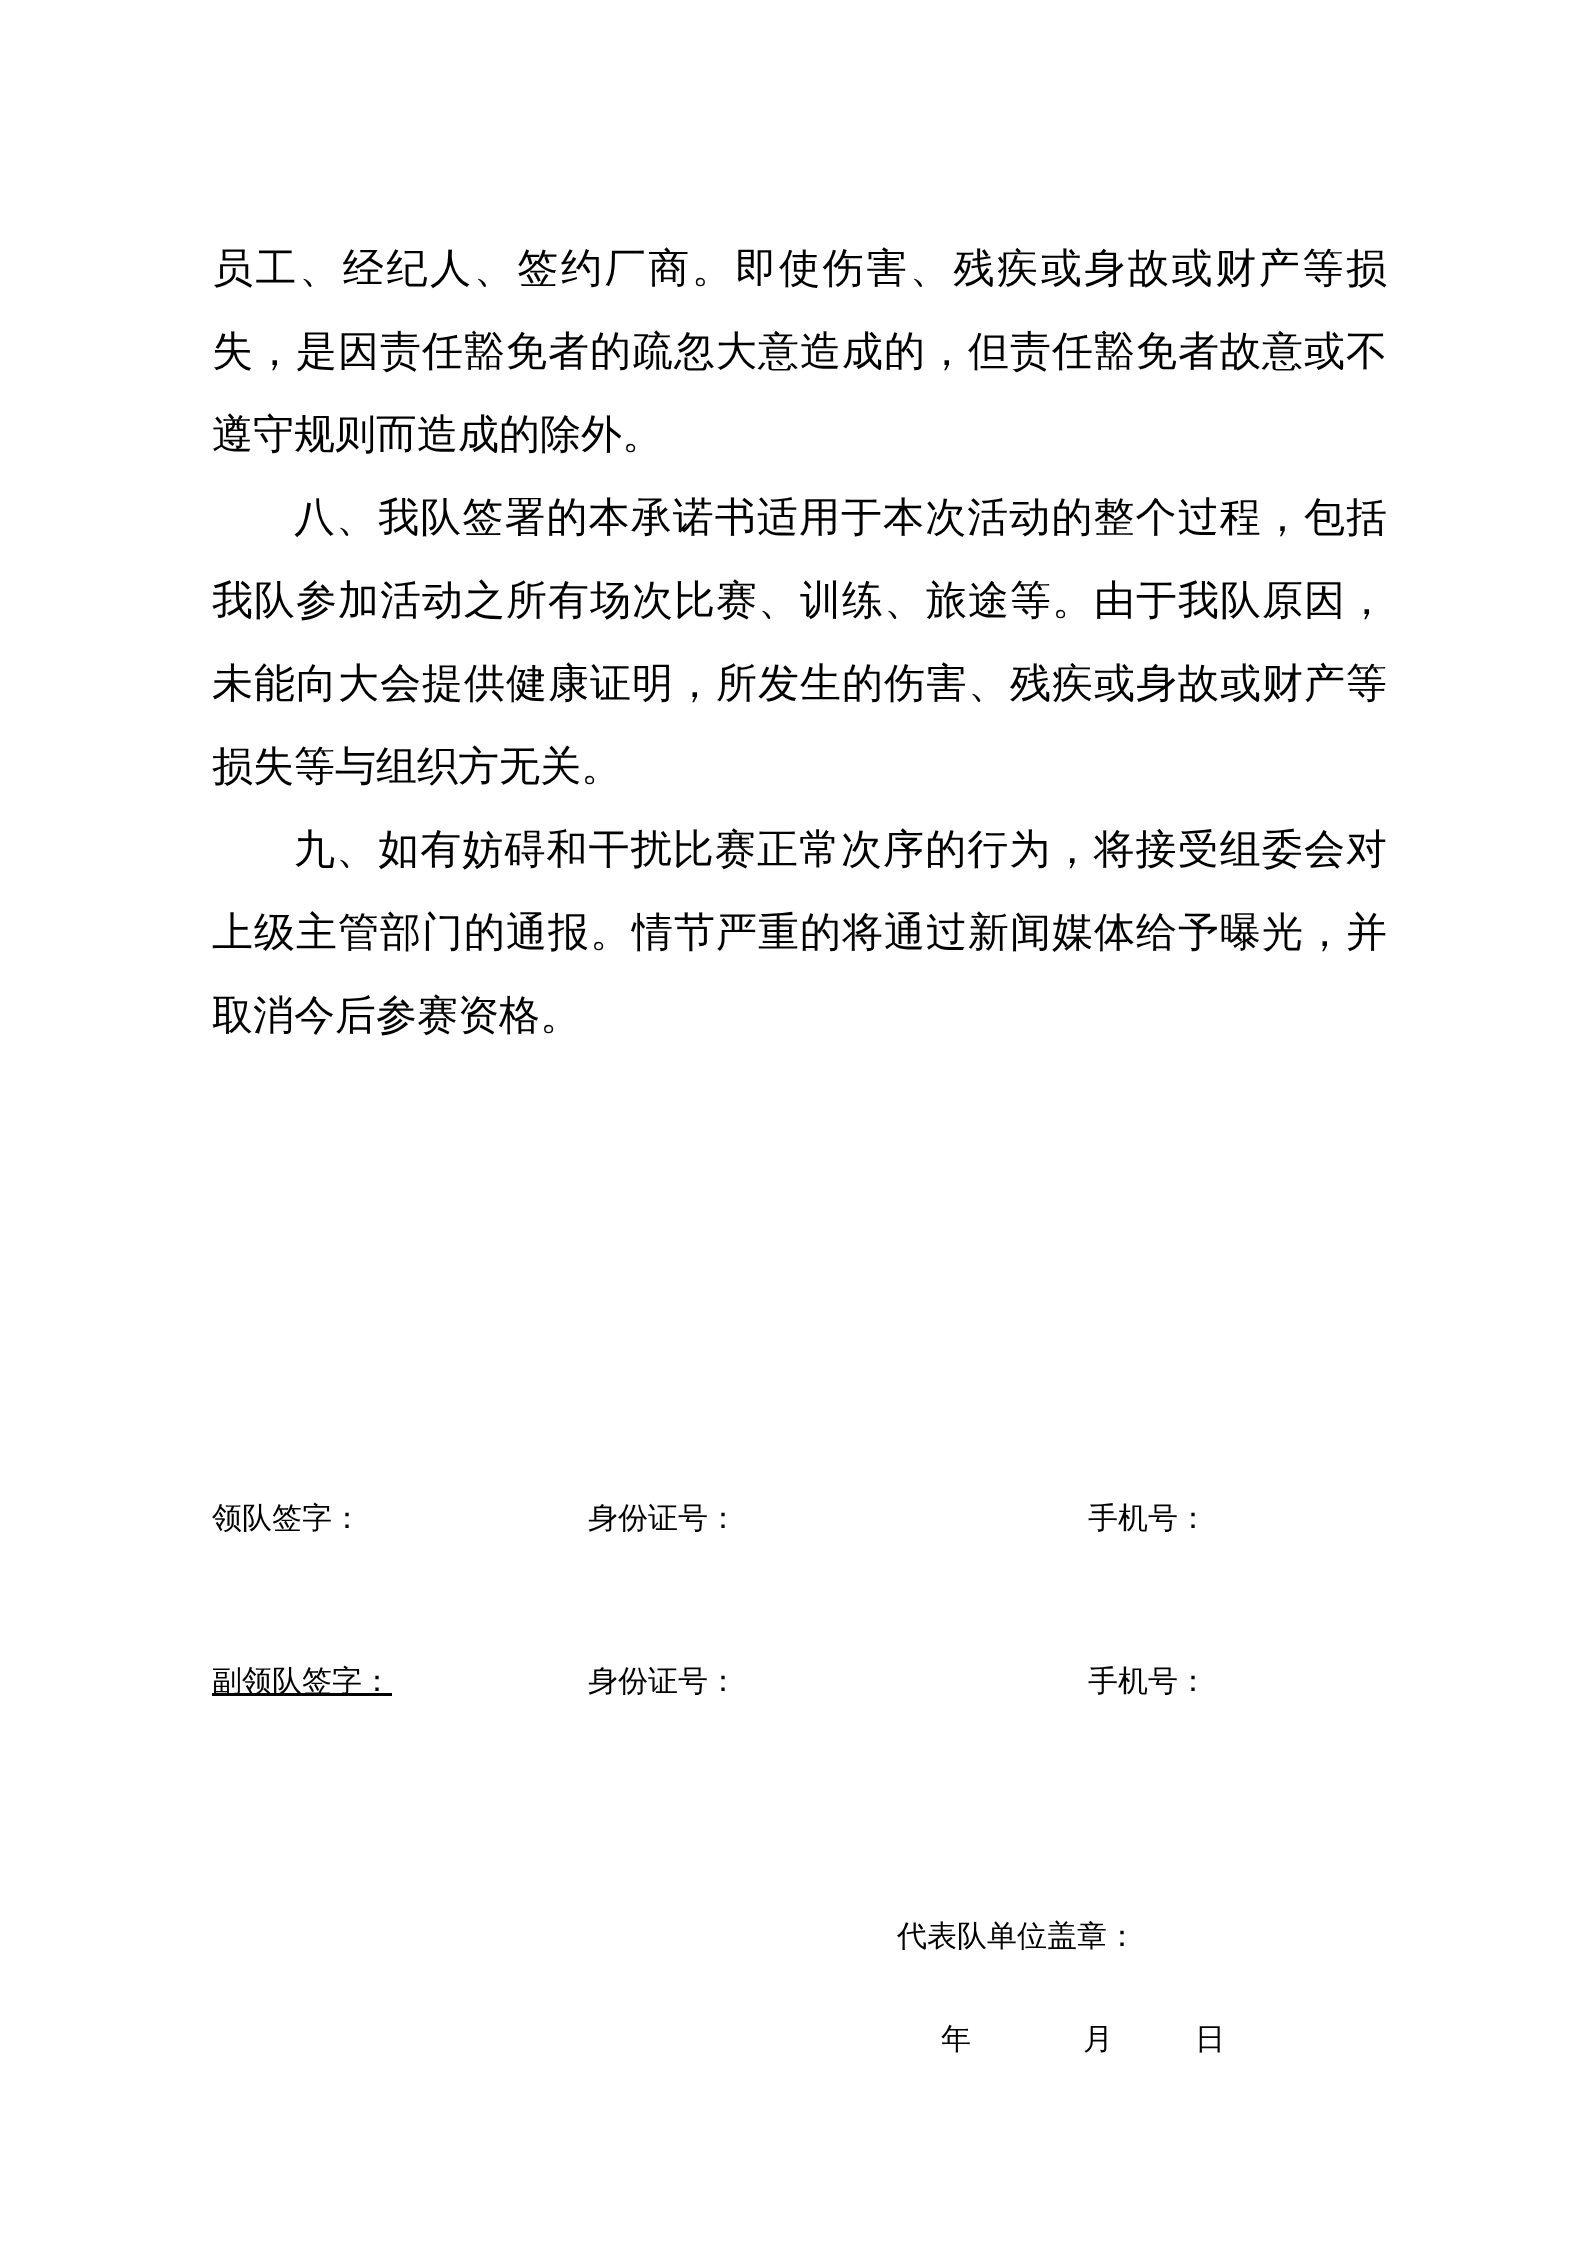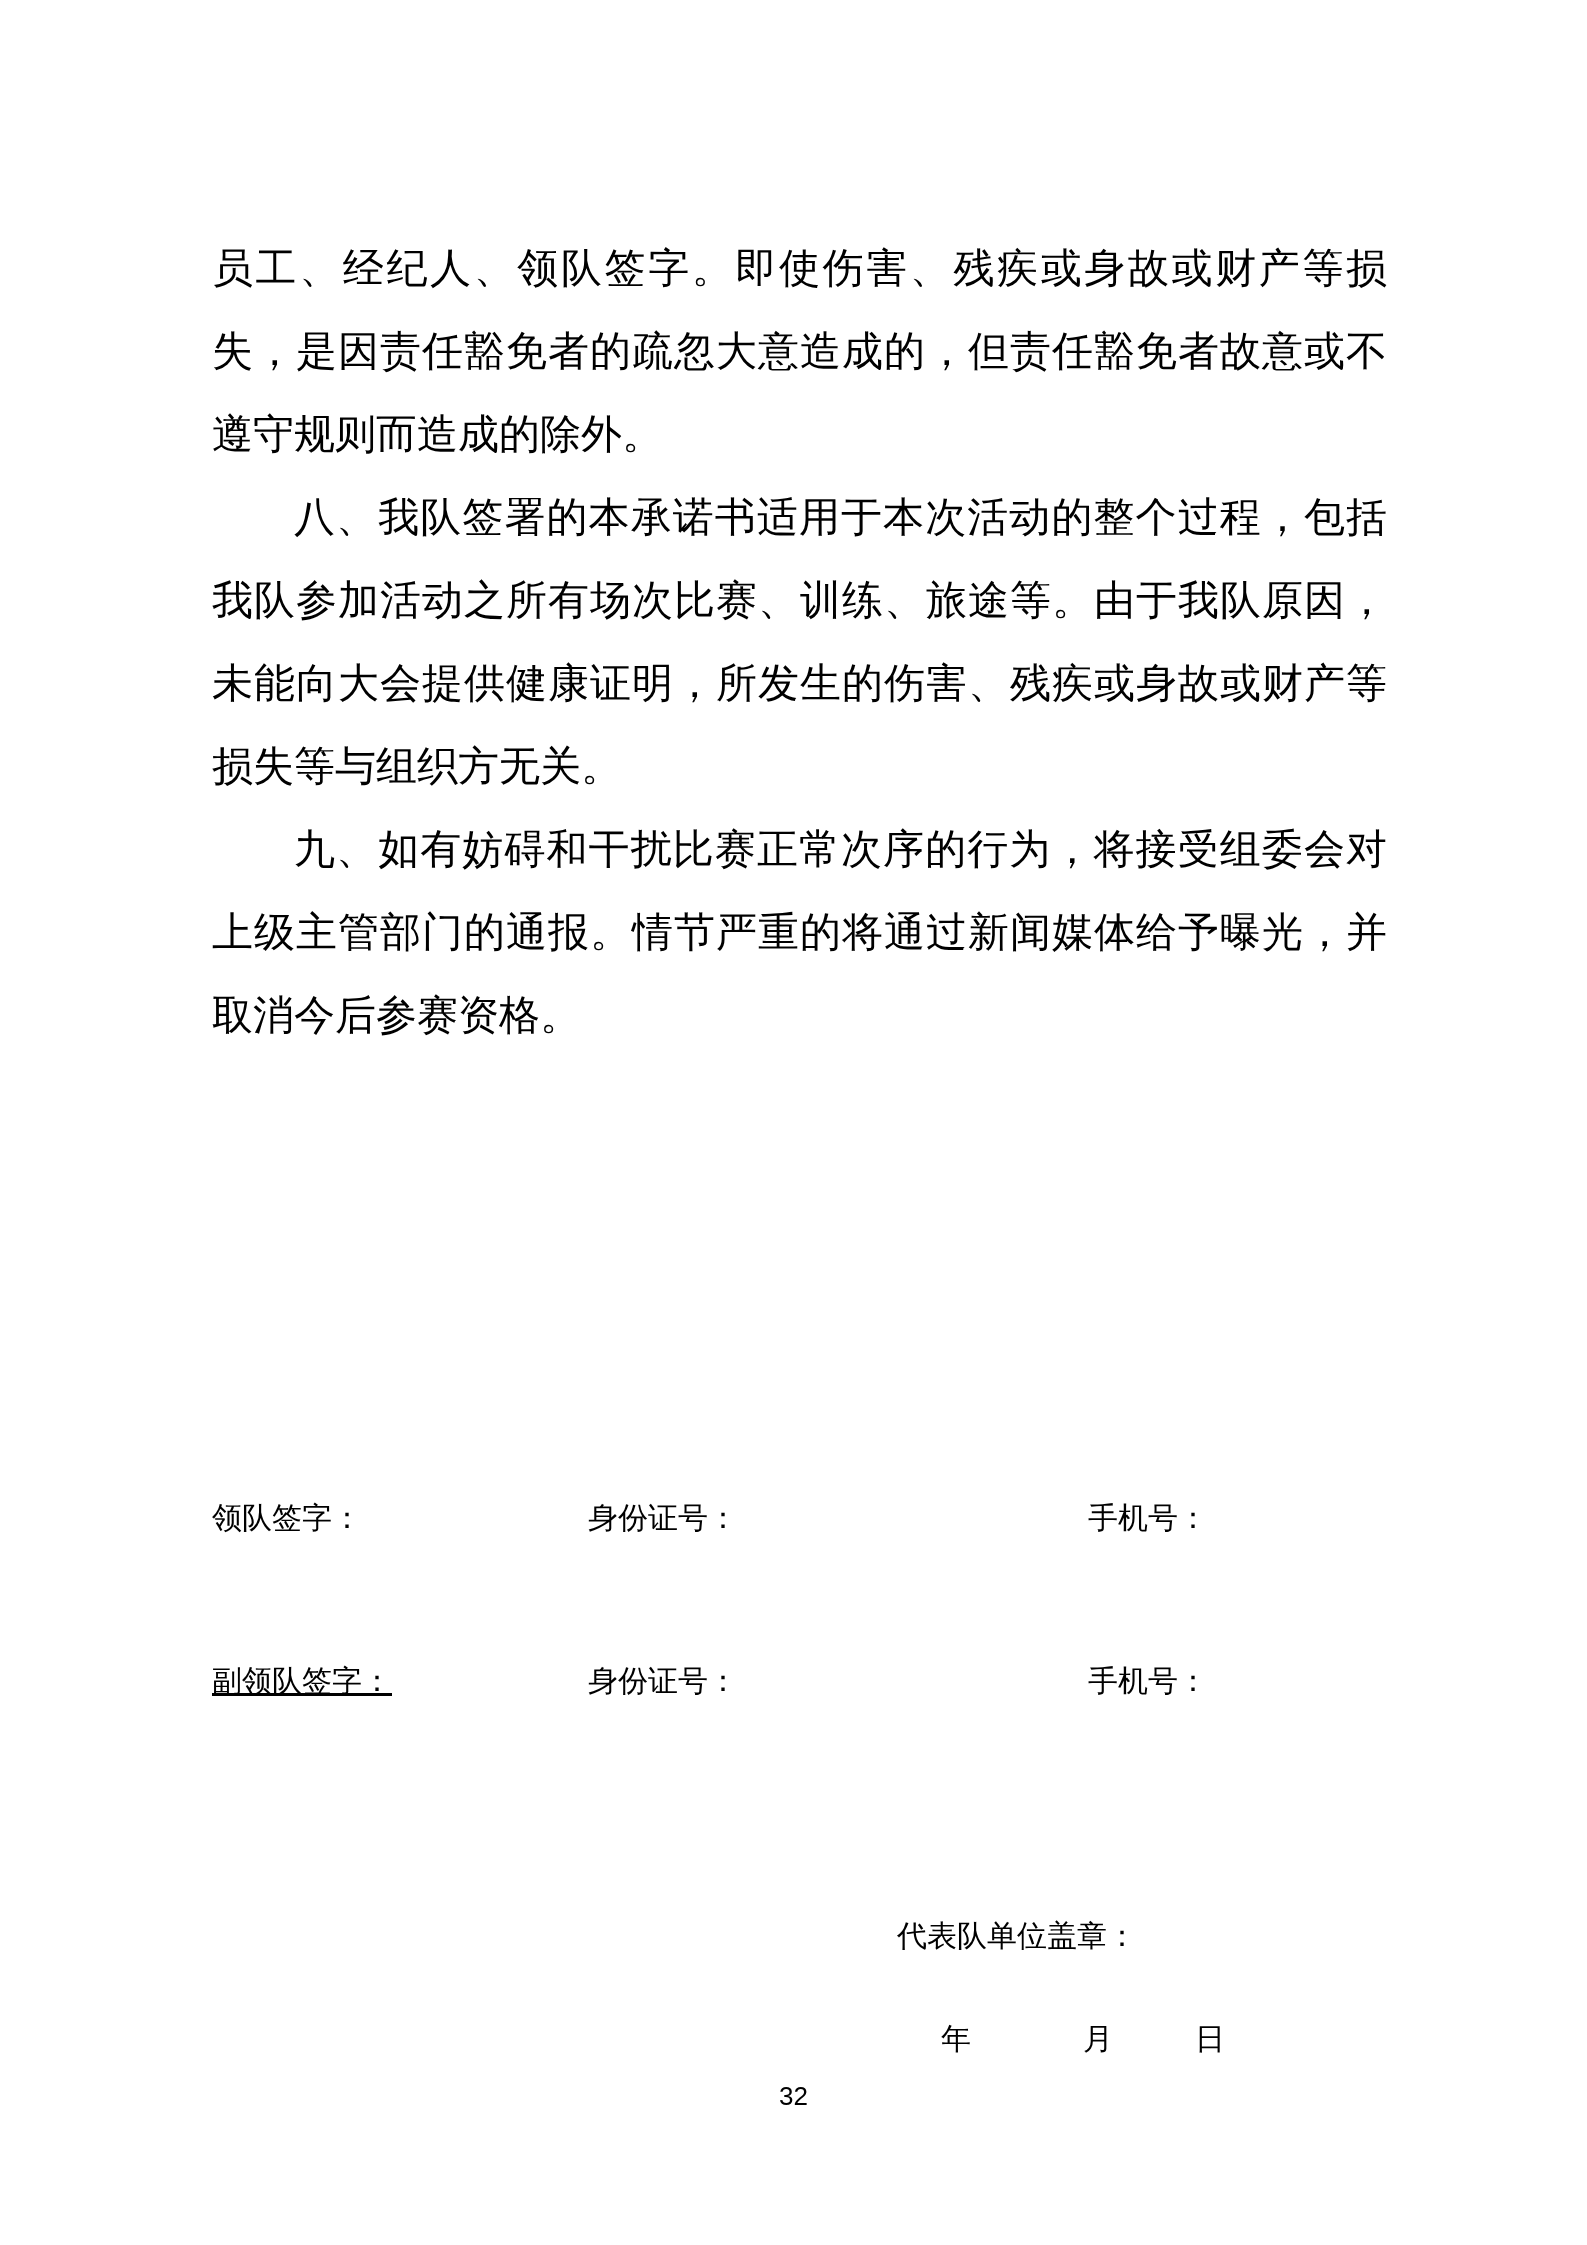--- a/index.html
+++ b/index.html
@@ -49,34 +49,33 @@
     line-height: 32px;
     font-family: "Liberation Sans", "DejaVu Sans", sans-serif;
   }
 </style>
 </head>
 <body>
 
 <div class="page">
 
   <div class="content">
-    <p class="para">员工、经纪人、领队签字。即使伤害、残疾或身故或财产等损失，是因责任豁免者的疏忽大意造成的，但责任豁免者故意或不遵守规则而造成的除外。</p>
+    <p class="para">员工、经纪人、签约厂商。即使伤害、残疾或身故或财产等损失，是因责任豁免者的疏忽大意造成的，但责任豁免者故意或不遵守规则而造成的除外。</p>
     <p class="para indent">八、我队签署的本承诺书适用于本次活动的整个过程，包括我队参加活动之所有场次比赛、训练、旅途等。由于我队原因，未能向大会提供健康证明，所发生的伤害、残疾或身故或财产等损失等与组织方无关。</p>
     <p class="para indent">九、如有妨碍和干扰比赛正常次序的行为，将接受组委会对上级主管部门的通报。情节严重的将通过新闻媒体给予曝光，并取消今后参赛资格。</p>
   </div>
 
   <span class="abs-label" style="left:212px; top:1476px;">领队签字：</span>
   <span class="abs-label" style="left:588px; top:1476px;">身份证号：</span>
   <span class="abs-label" style="left:1088px; top:1476px;">手机号：</span>
 
   <span class="abs-label" style="left:212px; top:1639px;text-decoration:underline;">副领队签字：</span>
   <span class="abs-label" style="left:588px; top:1639px;">身份证号：</span>
   <span class="abs-label" style="left:1088px; top:1639px;">手机号：</span>
 
   <span class="abs-label" style="left:897px; top:1894px;">代表队单位盖章：</span>
 
   <span class="abs-label" style="left:941px; top:1997px;">年</span>
   <span class="abs-label" style="left:1083px; top:1997px;">月</span>
   <span class="abs-label" style="left:1195px; top:1997px;">日</span>
 
-  <div class="page-number">32</div>
 
 </div>
 
 </body></html>

